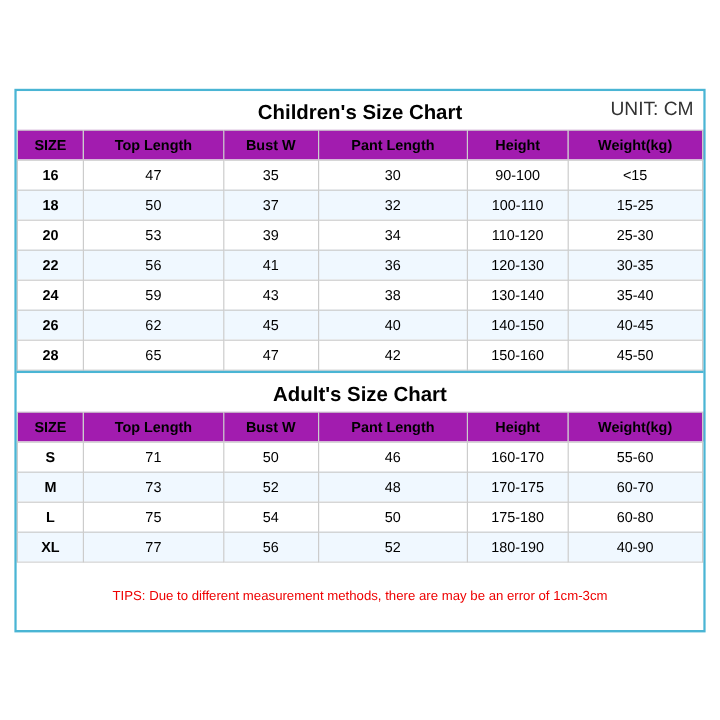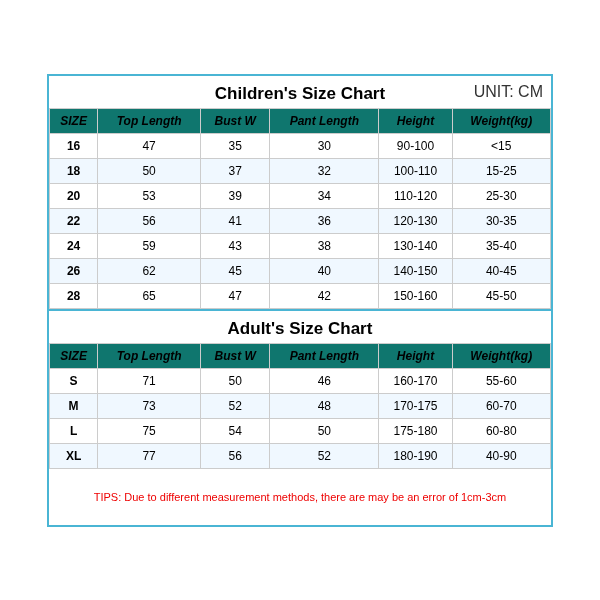--- a/index.html
+++ b/index.html
@@ -6,21 +6,21 @@
     body {
       background: #fff;
       font-family: Arial, sans-serif;
       width: 600px;
       height: 600px;
       display: flex;
       align-items: center;
       justify-content: center;
     }
     .chart-container {
-      width: 506px;
+      width: 576px;
       border: 2px solid #4ab5d4;
       background: #fff;
     }
     .section-title {
       text-align: center;
       font-size: 17px;
       font-weight: bold;
       padding: 8px 4px 4px 4px;
       background: #fff;
       color: #000;
@@ -33,28 +33,27 @@
       transform: translateY(-50%);
       font-size: 16px;
       font-weight: normal;
       color: #333;
     }
     table {
       width: 100%;
       border-collapse: collapse;
     }
     th {
-      background: #0f766e;
+      background: #a21caf;
       color: #000;
       font-size: 12px;
       font-weight: bold;
       padding: 5px 3px;
       text-align: center;
       border: 1px solid #ccc;
-      font-style: italic;
     }
     td {
       text-align: center;
       font-size: 12px;
       padding: 5px 3px;
       border: 1px solid #ccc;
       color: #000;
     }
     tr:nth-child(even) td {
       background: #f0f8ff;

